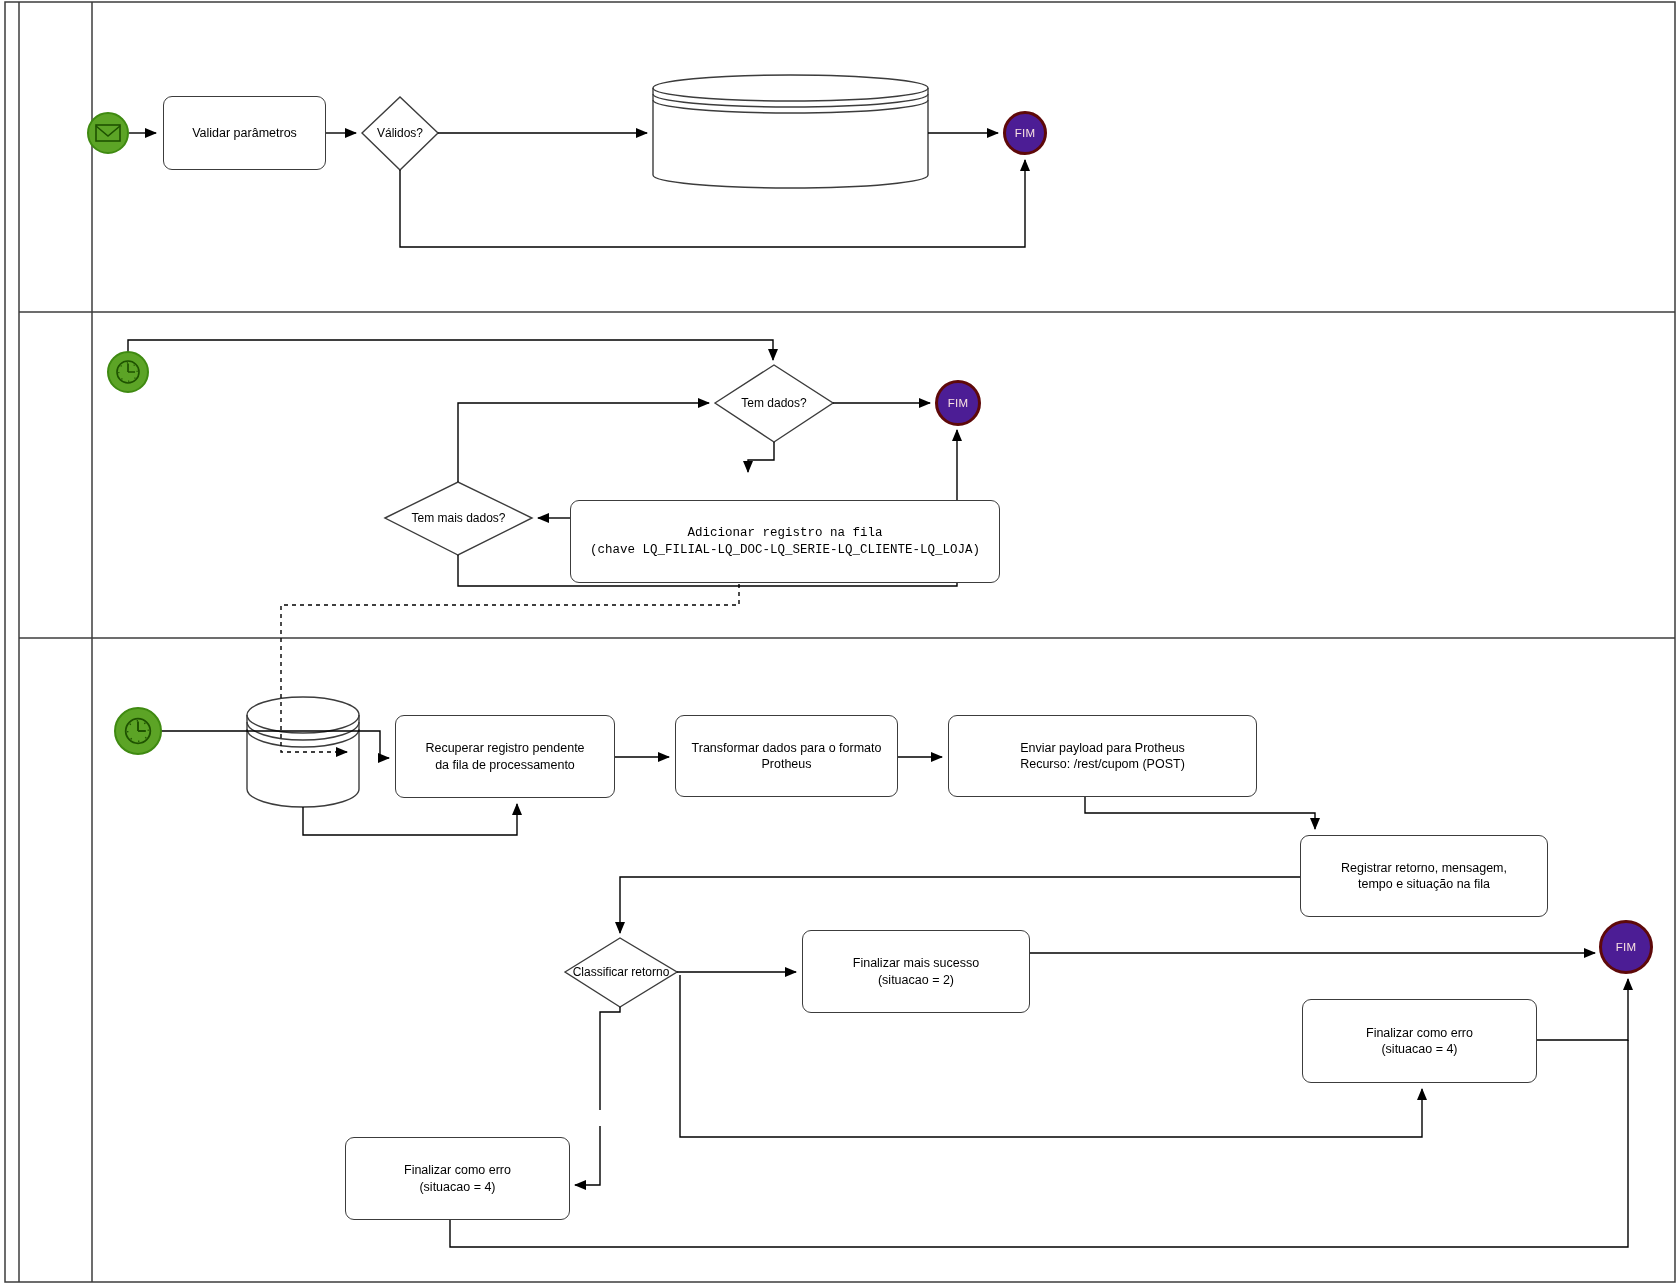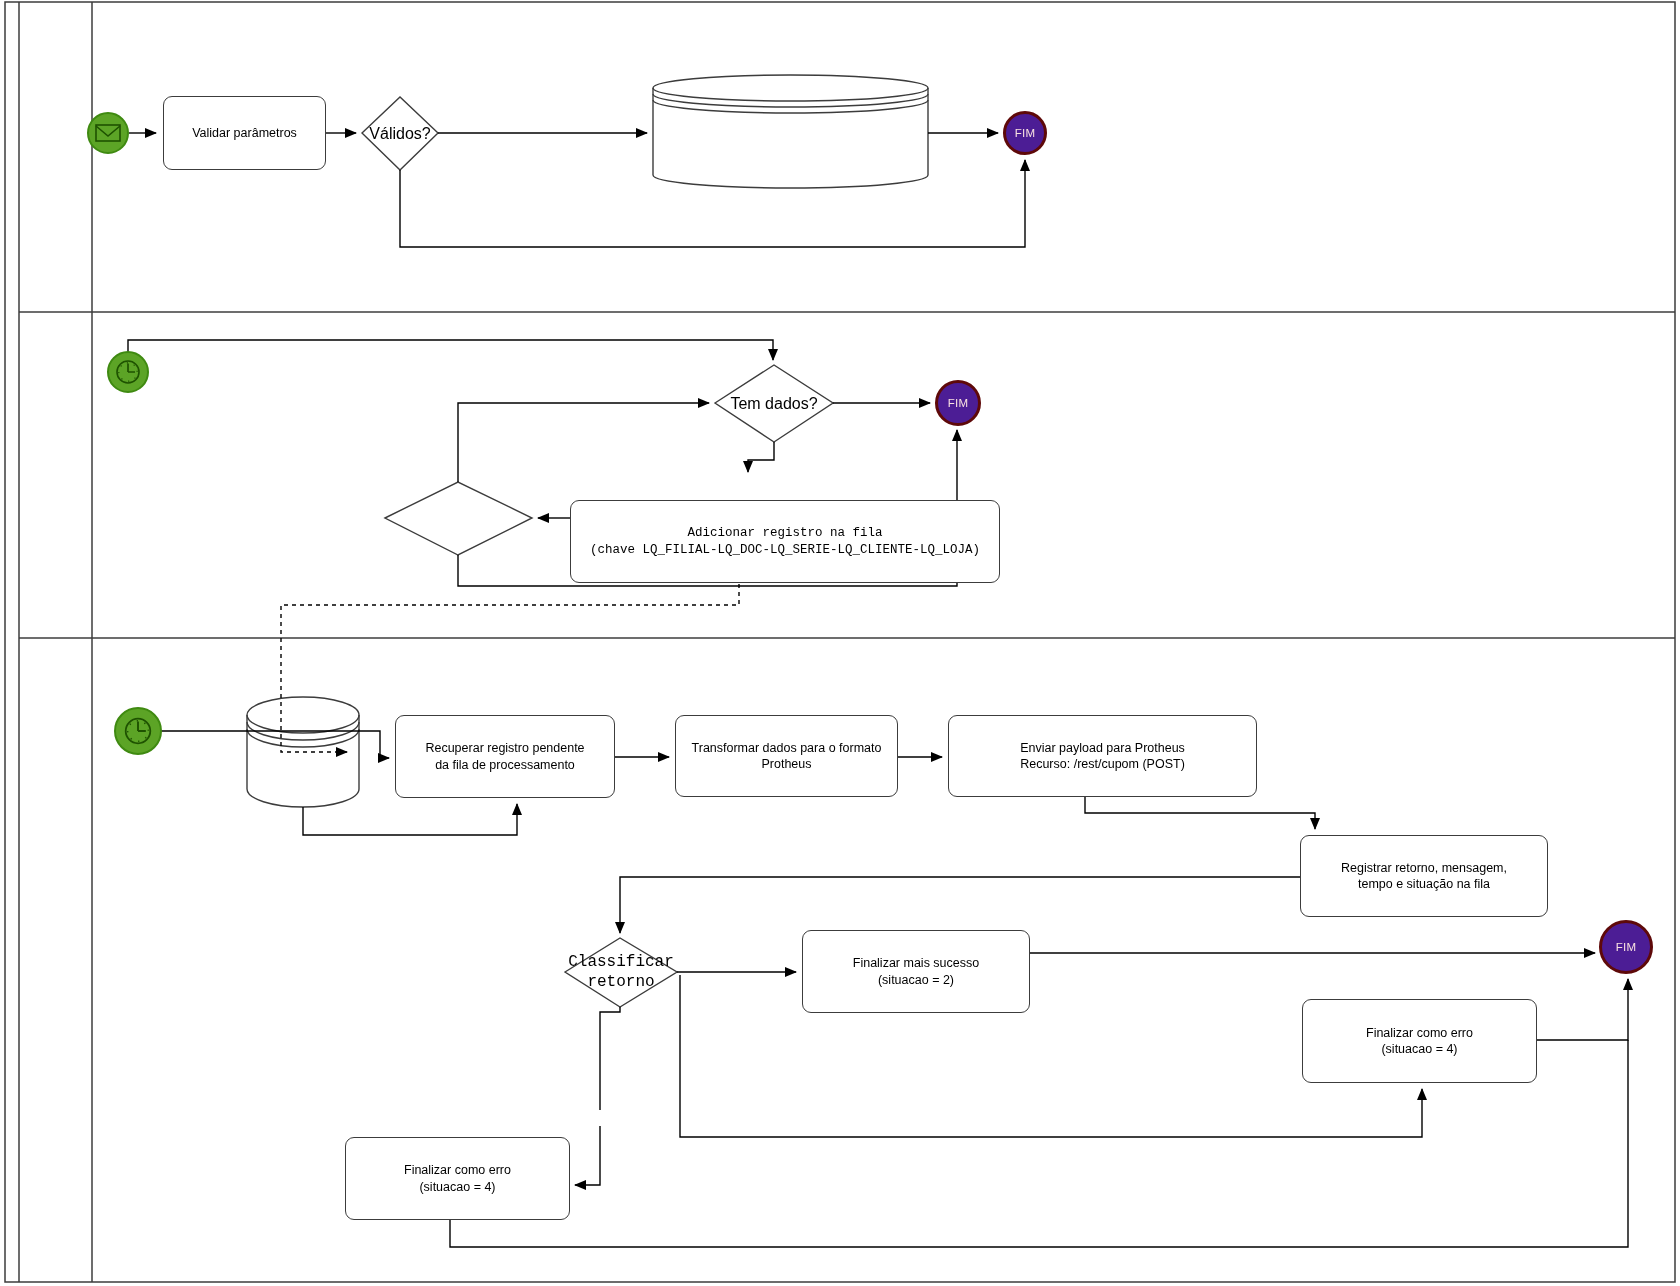--- a/index.html
+++ b/index.html
@@ -3,21 +3,21 @@
 <meta charset="utf-8">
 <style>
   html,body{margin:0;padding:0;background:#ffffff;}
   .canvas{position:relative;width:1680px;height:1286px;background:#ffffff;
           font-family:"Liberation Sans",sans-serif;color:#000;overflow:hidden;}
   .canvas svg.layer{position:absolute;left:0;top:0;}
   .node{position:absolute;box-sizing:border-box;display:flex;align-items:center;
         justify-content:center;text-align:center;}
   .task{background:#ffffff;border:1.4px solid #3c3c3c;border-radius:9px;
         font-size:12.5px;line-height:1.3;padding:4px 8px;}
-  .dlabel{font-size:16px;line-height:1.2;pointer-events:none;}
+  .dlabel{font-size:12px;line-height:1.2;pointer-events:none;}
   .event{border-radius:50%;}
   .event.start{background:#5ca426;border:2px solid #3f8a11;}
   .event.end{background:#4c1d95;border:3.5px solid #5e0909;color:#f8e0e0;
              font-size:11.5px;letter-spacing:.3px;}
   .event svg{display:block;}
 </style>
 </head>
 <body>
 
 <div class="canvas">
@@ -125,20 +125,23 @@
     <span>FIM</span>
   </div>
 
   <div class="node task" style="left:570px;top:500px;width:430px;height:83px;font-family:Liberation Mono, monospace;">
     <span>
       <span>Adicionar registro na fila</span><br>
       <span>(chave LQ_FILIAL-LQ_DOC-LQ_SERIE-LQ_CLIENTE-LQ_LOJA)</span>
     </span>
   </div>
 
+  <div class="node dlabel" style="left:385px;top:482px;width:147px;height:73px;">
+    <span>Tem mais dados?</span>
+  </div>
 
   <div class="node event start" style="left:114px;top:707px;width:48px;height:48px;">
     <svg width="38" height="38" viewBox="0 0 34 34">
       <circle cx="17" cy="17" r="11" fill="none" stroke="#1e5200" stroke-width="1.6"></circle>
       <circle cx="17" cy="17" r="9.2" fill="none" stroke="#1e5200" stroke-width="1.2" stroke-dasharray="1.2 6" transform="rotate(-8 17 17)"></circle>
       <path d="M17,17 V8.5 M17,17 H24" fill="none" stroke="#1e5200" stroke-width="1.7"></path>
     </svg>
   </div>
 
   <div class="node task" style="left:395px;top:715px;width:220px;height:83px;">
@@ -159,21 +162,21 @@
     </span>
   </div>
 
   <div class="node task" style="left:948px;top:715px;width:309px;height:82px;">
     <span>
       <span>Enviar payload para Protheus</span><br>
       <span>Recurso: /rest/cupom (POST)</span>
     </span>
   </div>
 
-  <div class="node dlabel" style="left:565px;top:938px;width:112px;height:69px;font-family:Liberation Mono, monospace;">
+  <div class="node dlabel" style="left:565px;top:938px;width:112px;height:69px;">
     <span>Classificar retorno</span>
   </div>
 
   <div class="node task" style="left:802px;top:930px;width:228px;height:83px;">
     <span>
       <span>Finalizar mais sucesso</span><br>
       <span>(situacao = 2)</span>
     </span>
   </div>
 

